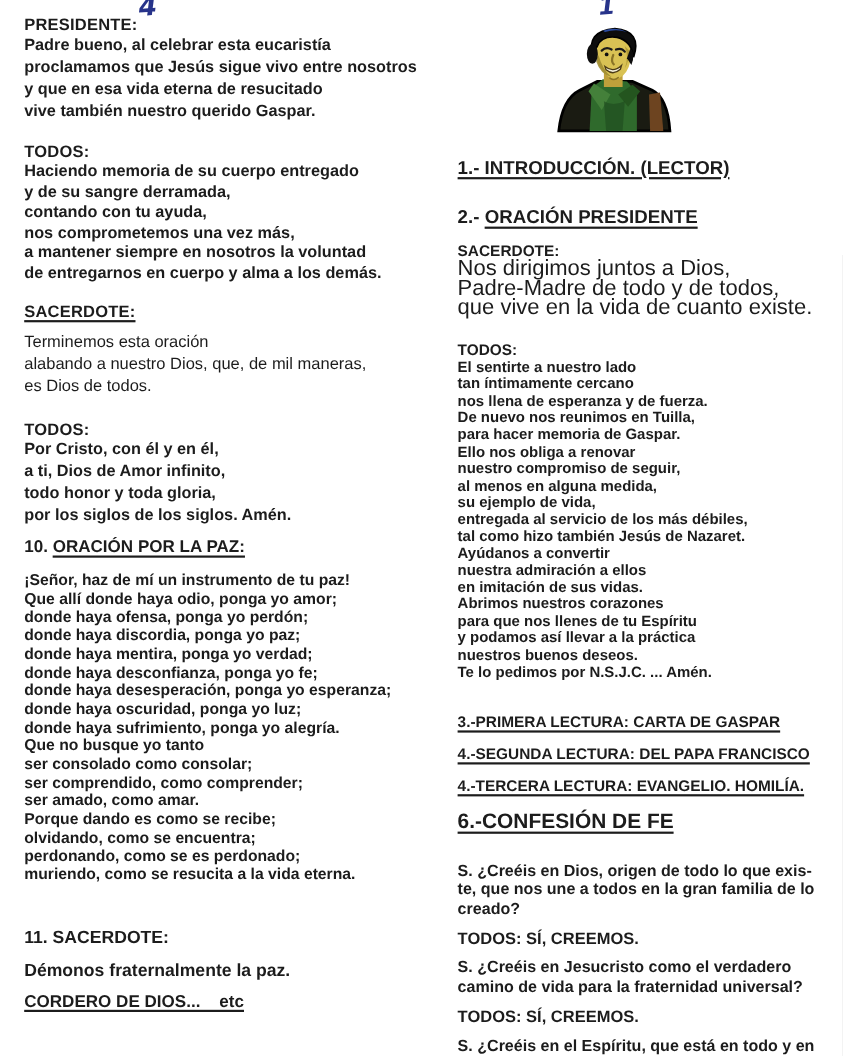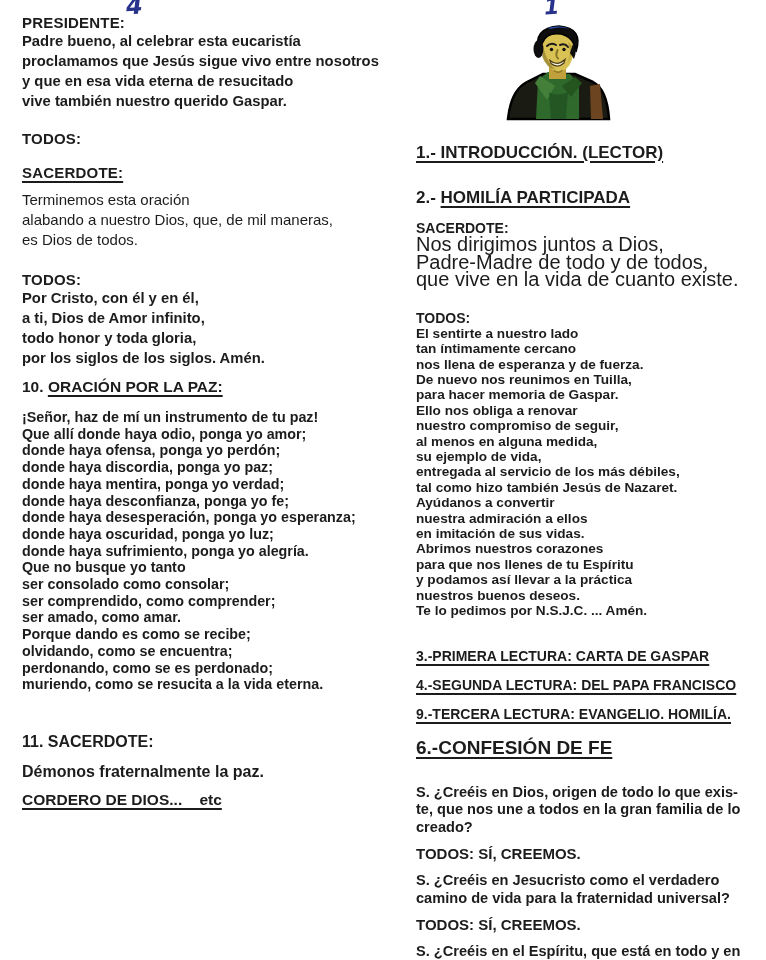--- a/index.html
+++ b/index.html
@@ -52,20 +52,26 @@
 
   <div class="col col-left">
 
     <div class="label" style="margin-top:14px;">PRESIDENTE:</div>
     <div class="l-body pre">Padre bueno, al celebrar esta eucaristía
 proclamamos que Jesús sigue vivo entre nosotros
 y que en esa vida eterna de resucitado
 vive también nuestro querido Gaspar.</div>
 
     <div class="label" style="margin-top:19px;">TODOS:</div>
+    <div class="l-body2 pre">Haciendo memoria de su cuerpo entregado
+y de su sangre derramada,
+contando con tu ayuda,
+nos comprometemos una vez más,
+a mantener siempre en nosotros la voluntad
+de entregarnos en cuerpo y alma a los demás.</div>
 
     <div class="label u" style="margin-top:17px;">SACERDOTE:</div>
     <div class="l-reg pre" style="margin-top:9px;">Terminemos esta oración
 alabando a nuestro Dios, que, de mil maneras,
 es Dios de todos.</div>
 
     <div class="label" style="margin-top:21px;">TODOS:</div>
     <div class="l-body pre">Por Cristo, con él y en él,
 a ti, Dios de Amor infinito,
 todo honor y toda gloria,
@@ -141,21 +147,21 @@
         <path d="M48 38.5 Q55.5 44.5 63 37.5 L62 41 Q55.5 47 49 41.5 Z" fill="#f4f0dc" stroke="#4c3c16" stroke-width="1.2"></path>
 
         <path d="M52.5 49 q4 2.8 7.5 -0.5" stroke="#8a7426" stroke-width="1.4" fill="none" stroke-linecap="round"></path>
       </svg>
     </div>
 
     <div class="r-h1 u" style="margin-top:21px;">1.- INTRODUCCIÓN. (LECTOR)</div>
 
     <div class="r-h1" style="margin-top:25px;">
       <span>2.-</span>
-      <span class="u">HOMILÍA PARTICIPADA</span>
+      <span class="u">ORACIÓN PRESIDENTE</span>
     </div>
 
     <div class="r-label" style="margin-top:12px;">SACERDOTE:</div>
     <div class="r-body pre">Nos dirigimos juntos a Dios,
 Padre-Madre de todo y de todos,
 que vive en la vida de cuanto existe.</div>
 
     <div class="r-label" style="margin-top:21px;">TODOS:</div>
     <div class="r-todos pre">El sentirte a nuestro lado
 tan íntimamente cercano
@@ -172,21 +178,21 @@
 nuestra admiración a ellos
 en imitación de sus vidas.
 Abrimos nuestros corazones
 para que nos llenes de tu Espíritu
 y podamos así llevar a la práctica
 nuestros buenos deseos.
 Te lo pedimos por N.S.J.C. ... Amén.</div>
 
     <div class="lect u" style="margin-top:29px;">3.-PRIMERA LECTURA: CARTA DE GASPAR</div>
     <div class="lect u" style="margin-top:13px;">4.-SEGUNDA LECTURA: DEL PAPA FRANCISCO</div>
-    <div class="lect u" style="margin-top:13px;">9.-TERCERA LECTURA: EVANGELIO. HOMILÍA.</div>
+    <div class="lect u" style="margin-top:13px;">4.-TERCERA LECTURA: EVANGELIO. HOMILÍA.</div>
 
     <div class="r-h6 u" style="margin-top:15px;">6.-CONFESIÓN DE FE</div>
 
     <div class="qa-q pre" style="margin-top:25px;">S. ¿Creéis en Dios, origen de todo lo que exis-
 te, que nos une a todos en la gran familia de lo
 creado?</div>
     <div class="qa-a" style="margin-top:9px;">TODOS: SÍ, CREEMOS.</div>
 
     <div class="qa-q pre" style="margin-top:10px;">S. ¿Creéis en Jesucristo como el verdadero
 camino de vida para la fraternidad universal?</div>

